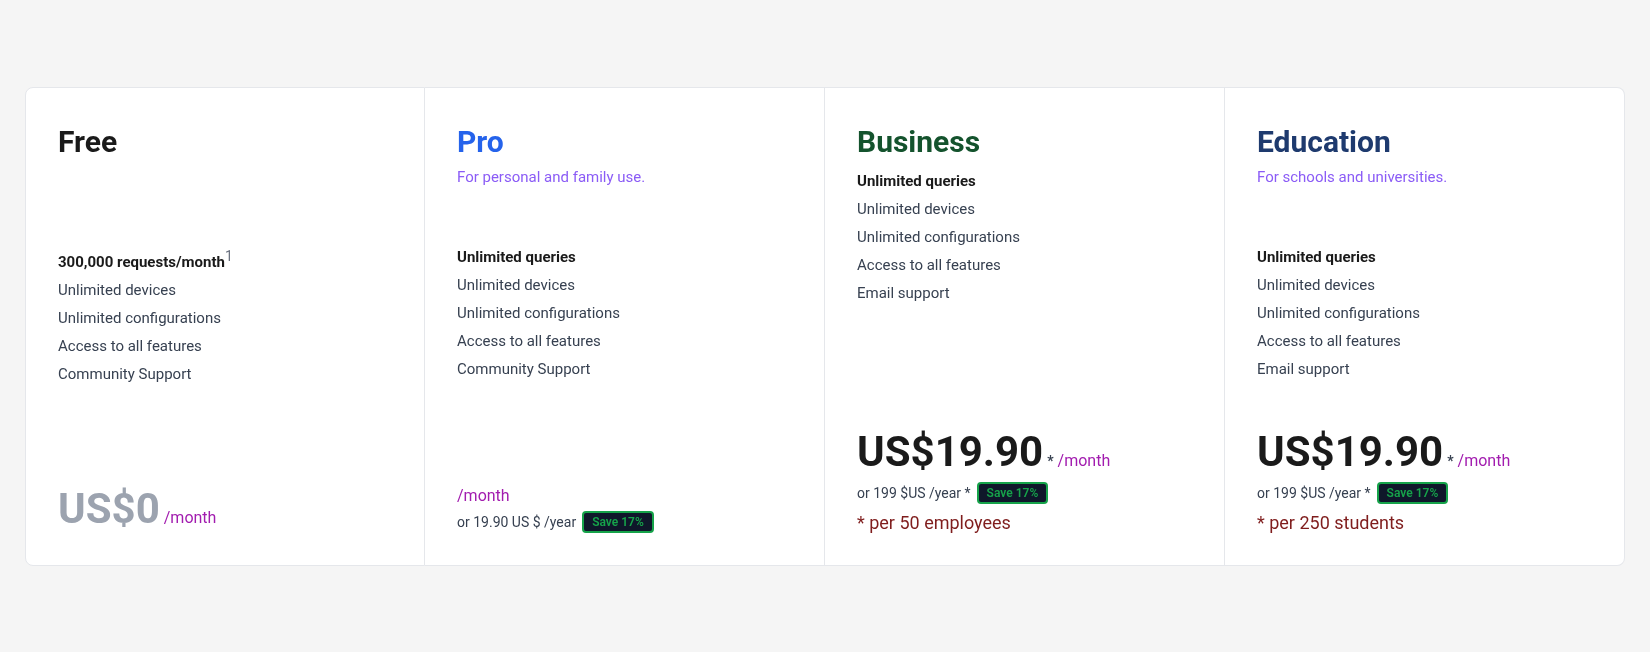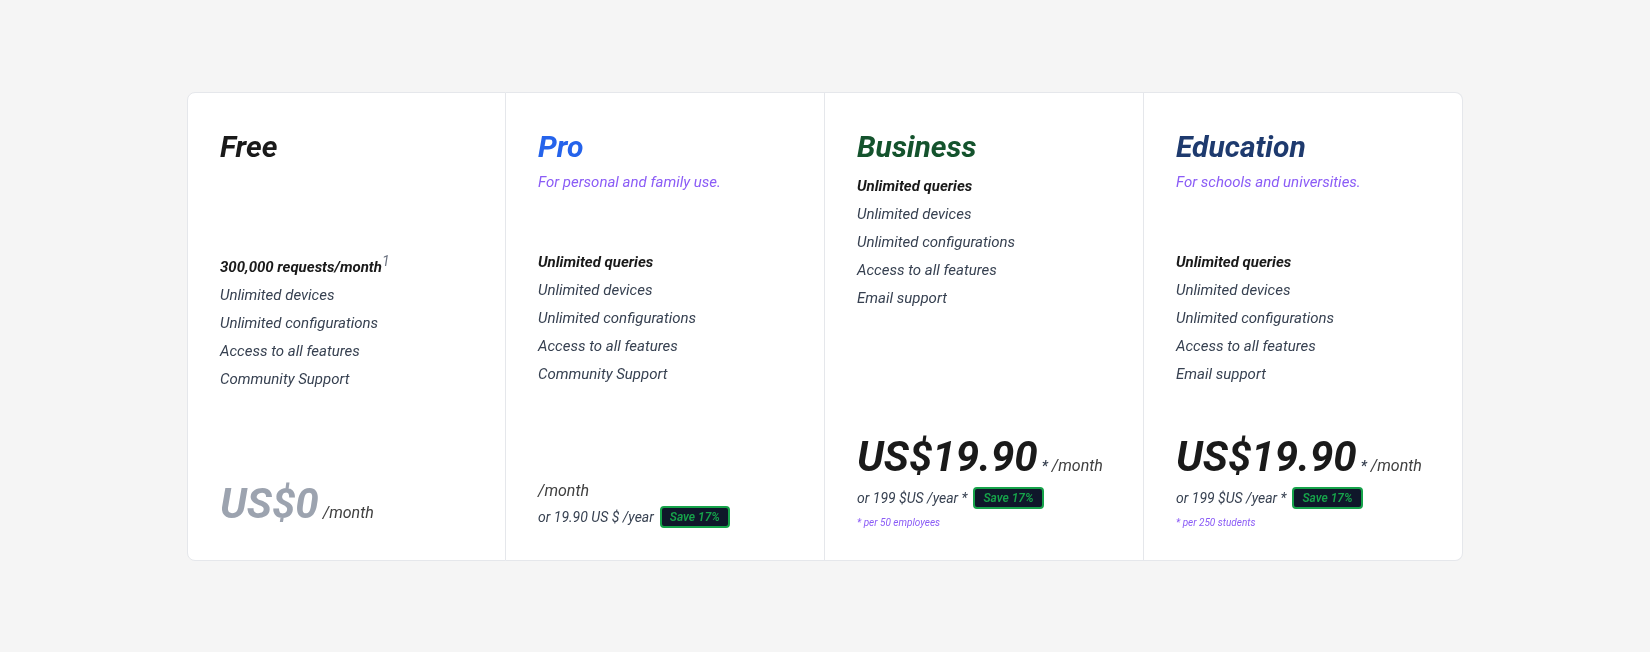--- a/index.html
+++ b/index.html
@@ -15,23 +15,22 @@
       justify-content: center;
       align-items: center;
       min-height: 652px;
       padding: 20px;
     }
 
     .pricing-container {
       display: grid;
       grid-template-columns: repeat(4, 1fr);
       gap: 0;
-      width: 1276px;
+      width: 1600px;
       max-width: 100%;
-      font-style: italic;
     }
 
     .pricing-card {
       background: #ffffff;
       border: 1px solid #e5e7eb;
       padding: 36px 32px 32px 32px;
       position: relative;
       display: flex;
       flex-direction: column;
     }
@@ -107,21 +106,21 @@
       gap: 4px;
     }
 
     .price-main.paid {
       color: #1a1a1a;
     }
 
     .price-period {
       font-size: 16px;
       font-weight: 400;
-      color: #404040;
+      color: #a21caf;
     }
 
     .price-annual {
       font-size: 14px;
       color: #374151;
       margin-top: 6px;
       display: flex;
       align-items: center;
       gap: 6px;
       flex-wrap: wrap;
@@ -132,22 +131,22 @@
       border: 2px solid #16a34a;
       color: #16a34a;
       font-size: 12px;
       font-weight: 600;
       padding: 2px 8px;
       border-radius: 4px;
       display: inline-block;
     }
 
     .footnote {
-      font-size: 10px;
-      color: #8b5cf6;
+      font-size: 18px;
+      color: #7f1d1d;
       margin-top: 8px;
     }
 
     .price-superscript {
       font-size: 14px;
       font-weight: 400;
       vertical-align: super;
       color: #6b7280;
     }
 

